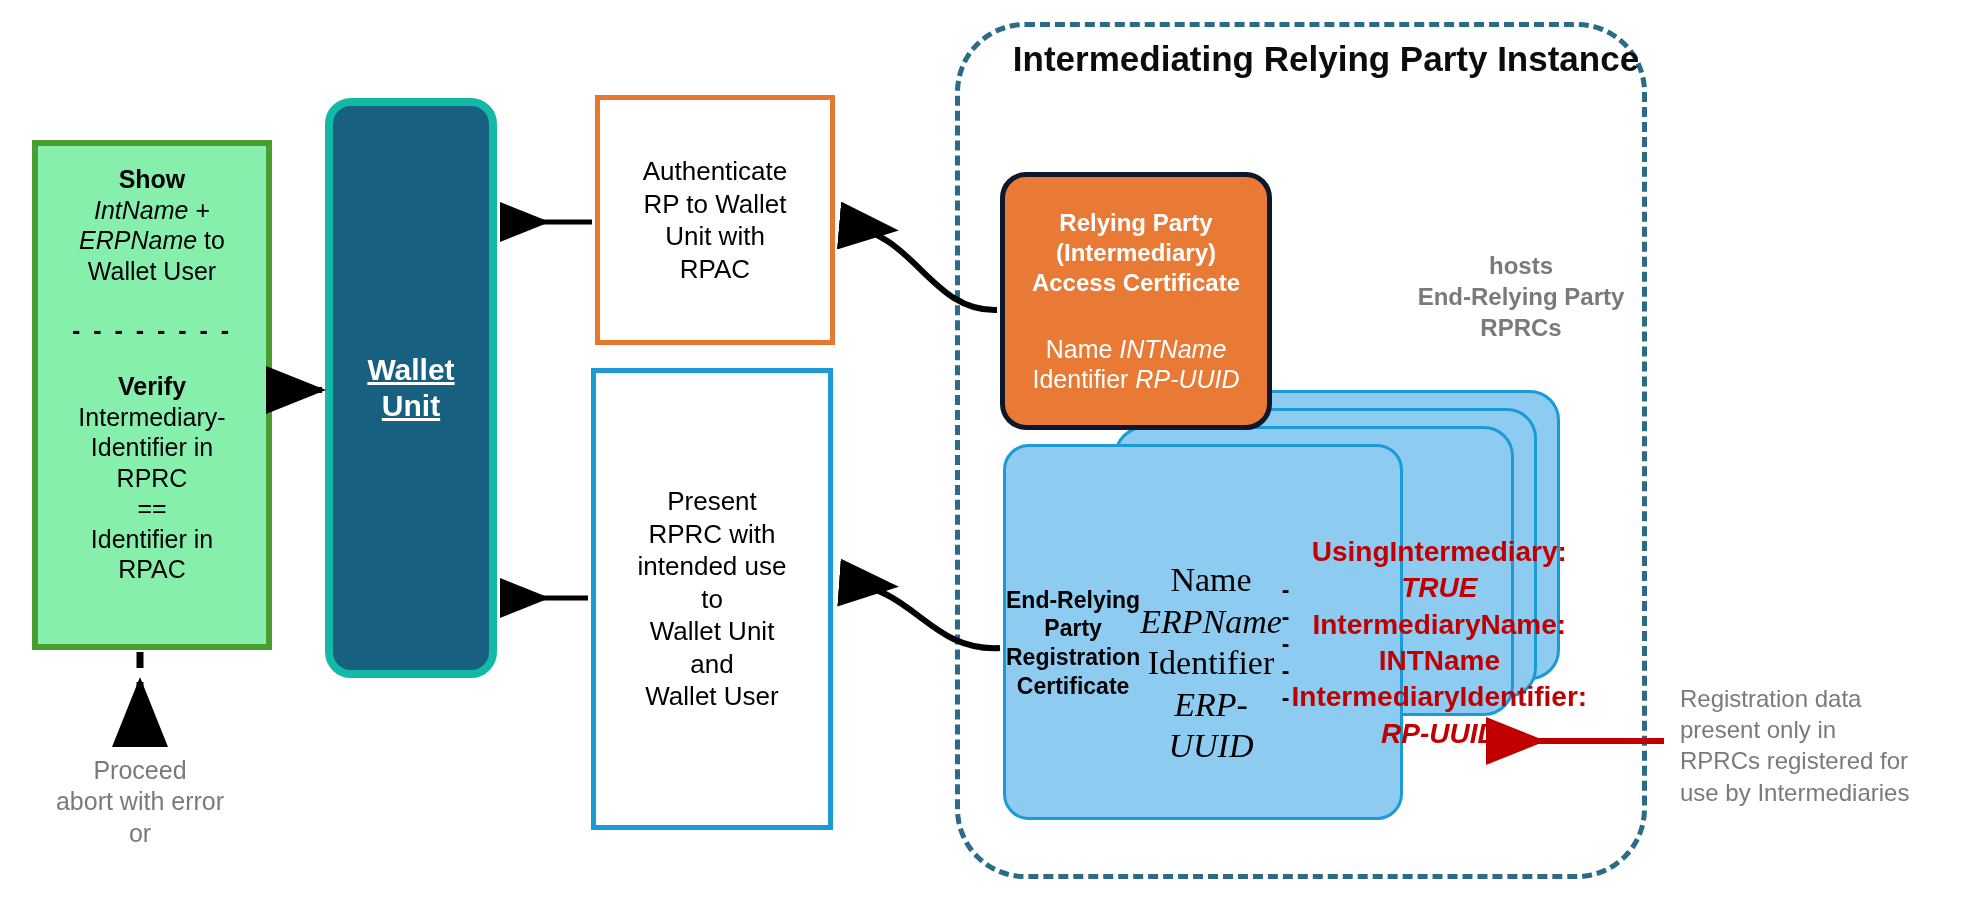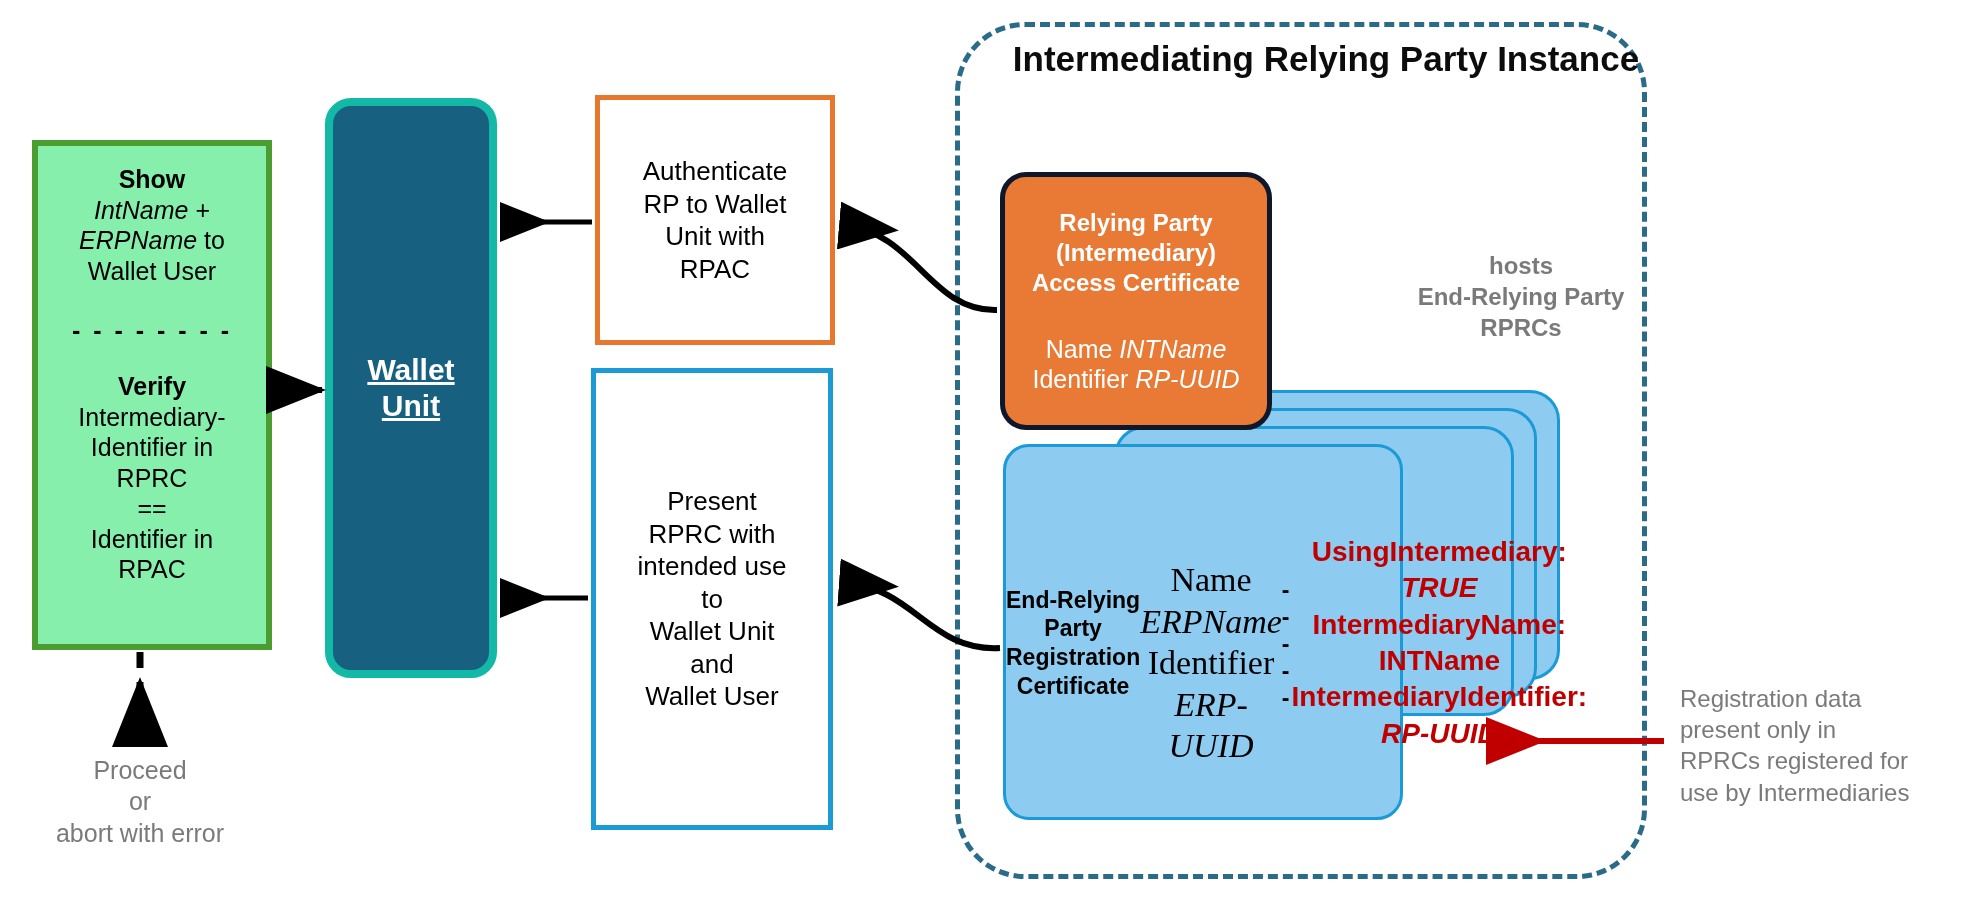--- a/index.html
+++ b/index.html
@@ -192,22 +192,22 @@
     <div class="gb-line">Intermediary-</div>
     <div class="gb-line">Identifier in</div>
     <div class="gb-line">RPRC</div>
     <div class="gb-line">==</div>
     <div class="gb-line">Identifier in</div>
     <div class="gb-line">RPAC</div>
   </div>
 
   <div class="abs" id="proceed-note">
     <div>Proceed</div>
+    <div>abort with error</div>
     <div>or</div>
-    <div>abort with error</div>
   </div>
 
   <div class="abs" id="wallet-unit">
     <div>
       <div>Wallet</div>
       <div>Unit</div>
     </div>
   </div>
 
   <div class="abs" id="authenticate-box">

